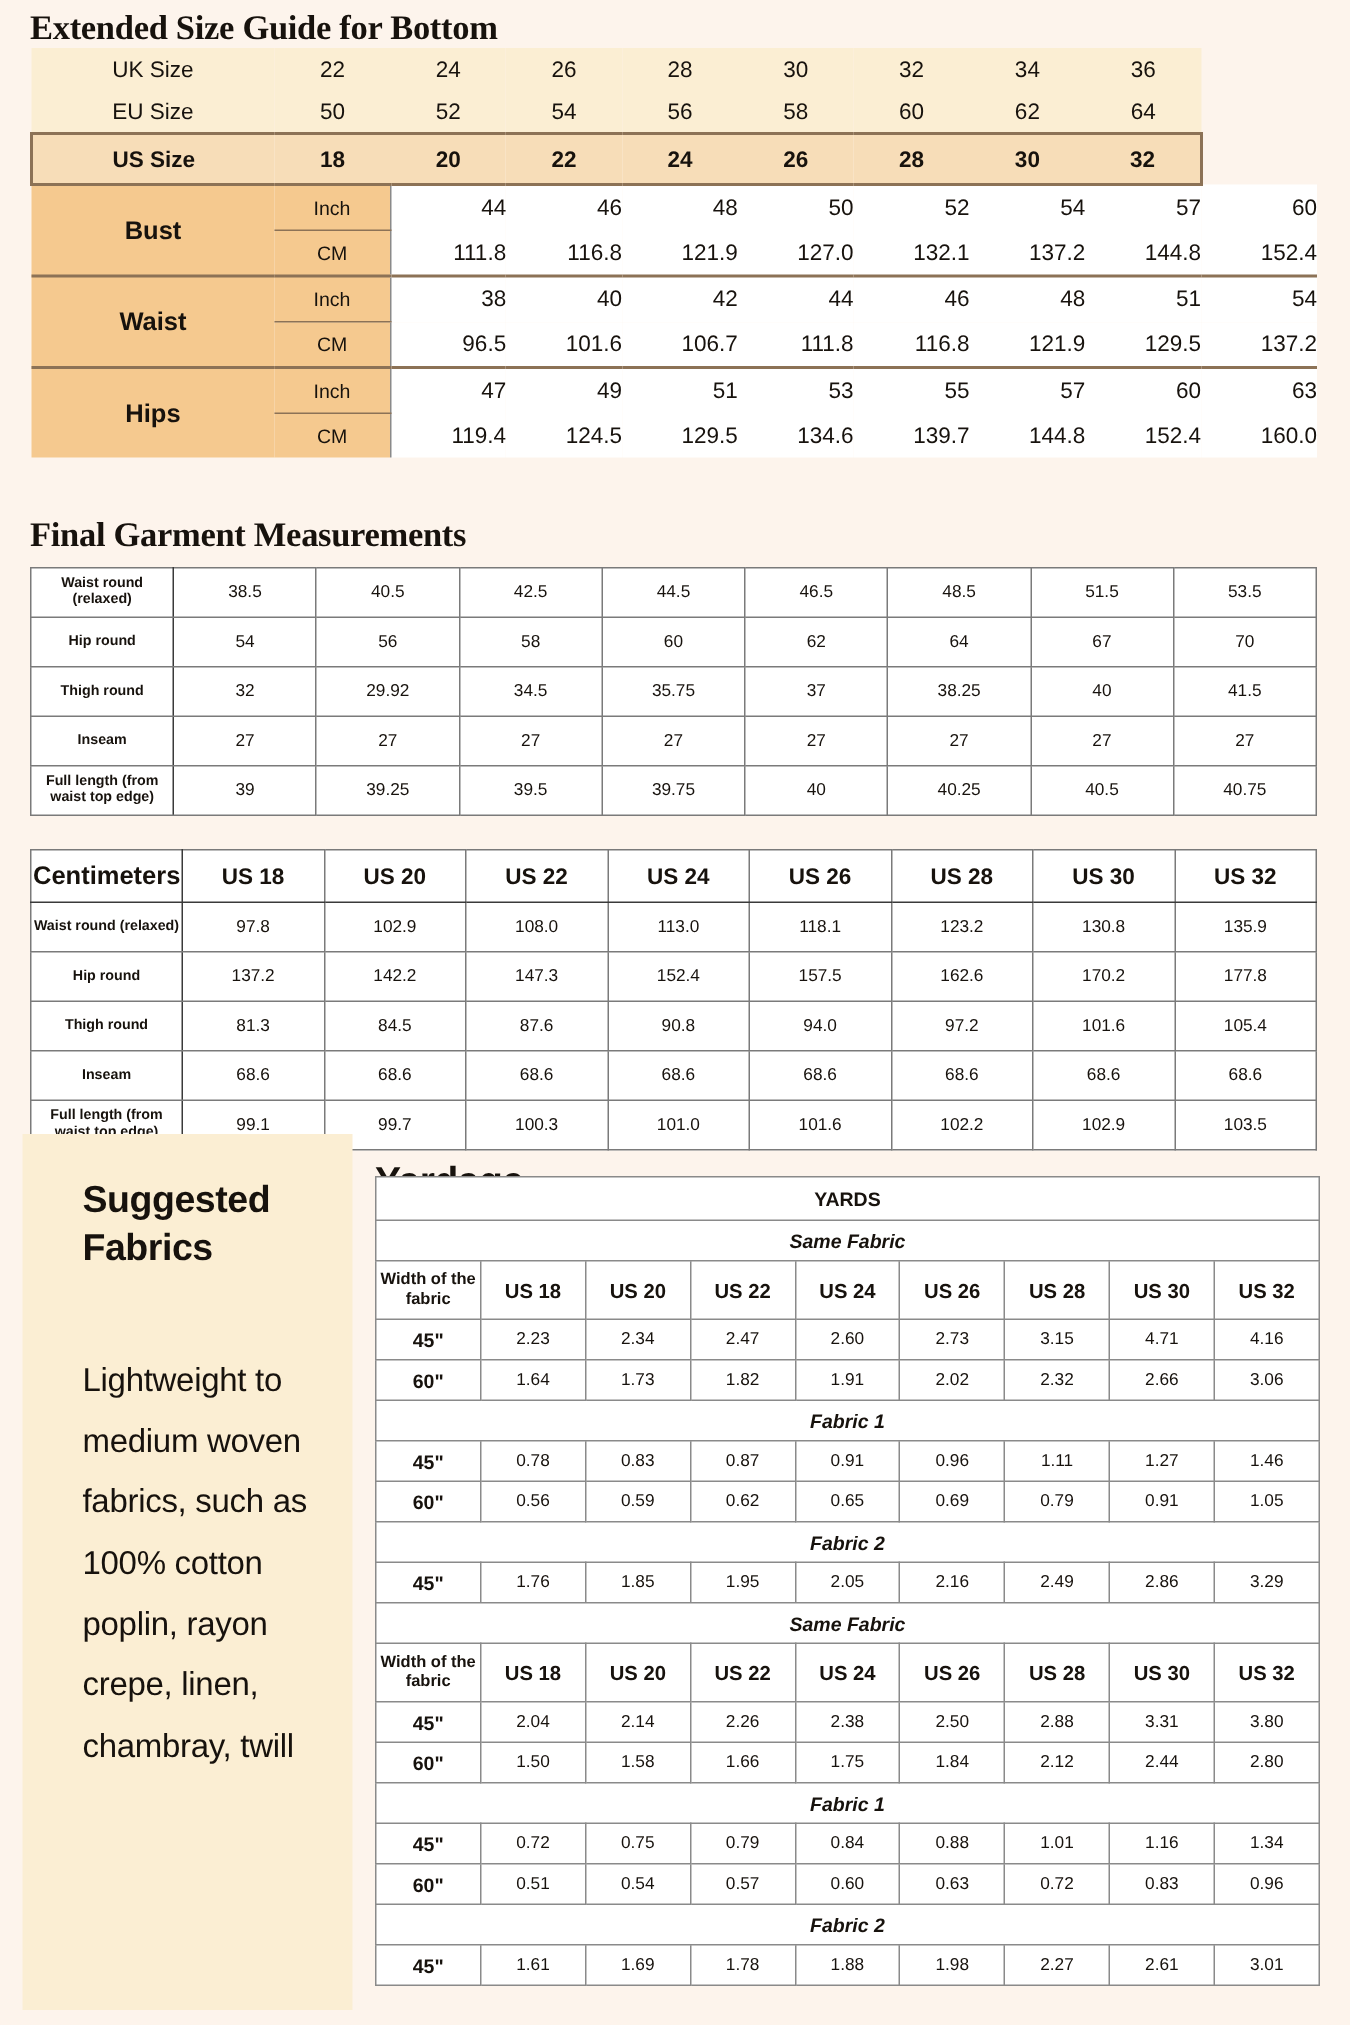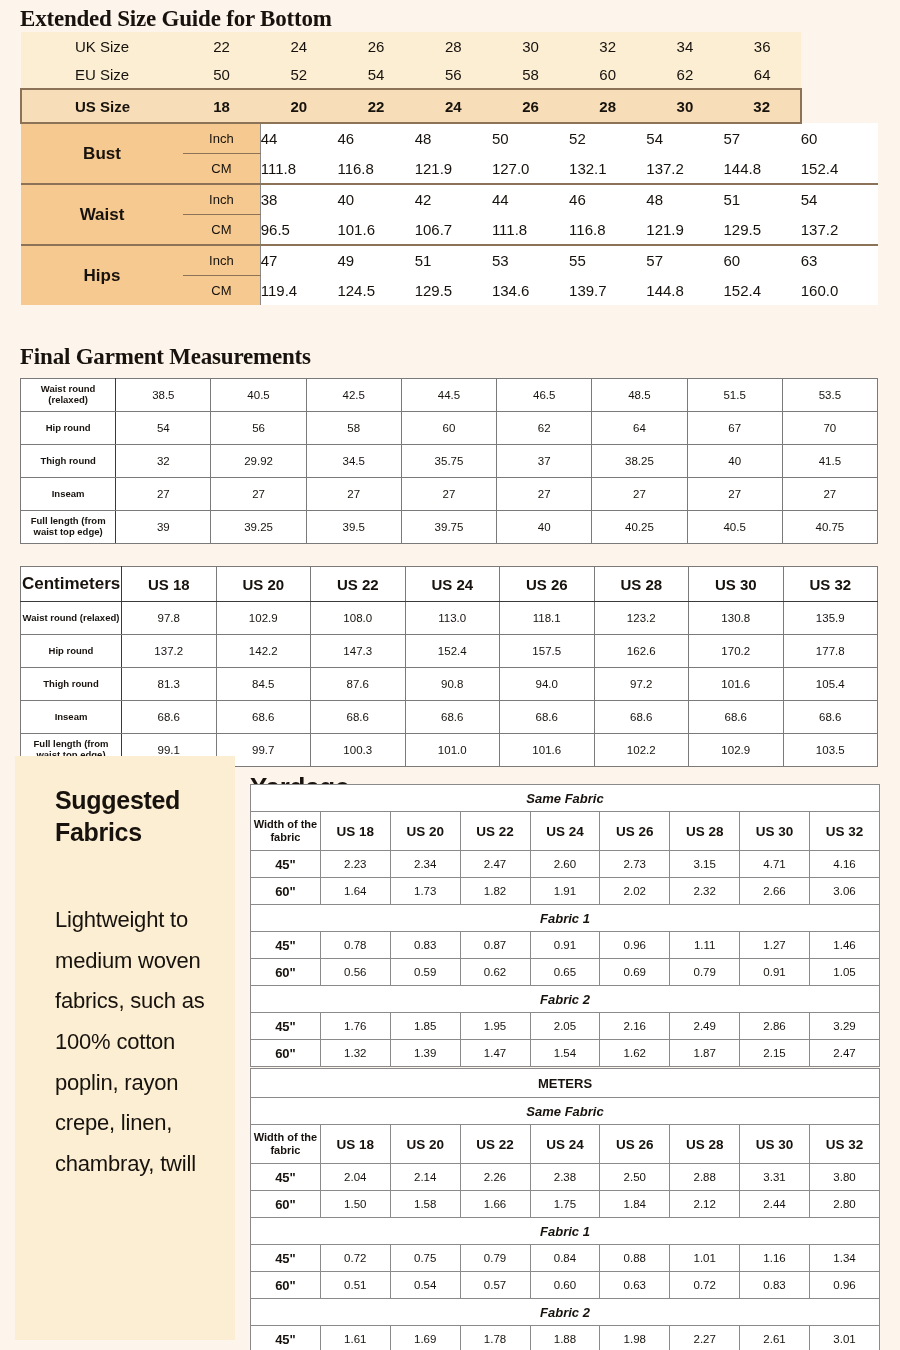--- a/index.html
+++ b/index.html
@@ -41,21 +41,21 @@
   .sg-us-row td:last-child  { border-right:2px solid #8c7256; }
 
   .sg-grp {                              
     width:86px; background:#f5c98f; color:#17120d;
     font-size:17px; font-weight:bold; text-align:center; vertical-align:middle;
   }
   .sg-unit {
     width:76px; background:#f5c98f; color:#17120d;
     font-size:13px; text-align:center; height:29px;
   }
-  .sg-num { text-align:left; font-size:15px; color:#17120d; background:#ffffff; height:29px; }
+  .sg-num { text-align:right; font-size:15px; color:#17120d; background:#ffffff; height:29px; }
   .rowline-top td { border-top:2px solid #8c7256; }
   .unit-sep { border-bottom:1.5px solid #8c7256; }
   .vsep { border-right:1.5px solid #8a8a8a; }
   .hsep-grey { border-bottom:1.5px solid #8a8a8a; }
 
   
   .fg-table {
     position:absolute; left:20px; width:858px;
     border-collapse:collapse; table-layout:fixed;
     background:#ffffff; border:1.5px solid #3a3a3a;
@@ -358,20 +358,23 @@
   <div id="fabric-box">
     <div id="fabric-heading">Suggested Fabrics</div>
     <div id="fabric-body">Lightweight to medium woven fabrics, such as 100% cotton poplin, rayon crepe, linen, chambray, twill</div>
   </div>
 
   <div class="section-title" id="title-yardage">Yardage</div>
 
   <table class="yd-table" id="yd-yards">
     <tbody id="yd-yards-body">
         <tr>
+          <td class="yd-unit-title" colspan="9">YARDS</td>
+        </tr>
+        <tr>
           <td class="yd-group" colspan="9">Same Fabric</td>
         </tr>
         <tr>
           <td class="yd-wf">Width of the fabric</td>
           <td class="yd-size">US 18</td>
           <td class="yd-size">US 20</td>
           <td class="yd-size">US 22</td>
           <td class="yd-size">US 24</td>
           <td class="yd-size">US 26</td>
           <td class="yd-size">US 28</td>
@@ -449,23 +452,20 @@
           <td class="yd-v">1.87</td>
           <td class="yd-v">2.15</td>
           <td class="yd-v">2.47</td>
         </tr>
       </tbody>
   </table>
 
   <table class="yd-table" id="yd-meters">
     <tbody id="yd-meters-body">
         <tr>
-          <td class="yd-unit-title" colspan="9">METERS</td>
-        </tr>
-        <tr>
           <td class="yd-group" colspan="9">Same Fabric</td>
         </tr>
         <tr>
           <td class="yd-wf">Width of the fabric</td>
           <td class="yd-size">US 18</td>
           <td class="yd-size">US 20</td>
           <td class="yd-size">US 22</td>
           <td class="yd-size">US 24</td>
           <td class="yd-size">US 26</td>
           <td class="yd-size">US 28</td>

